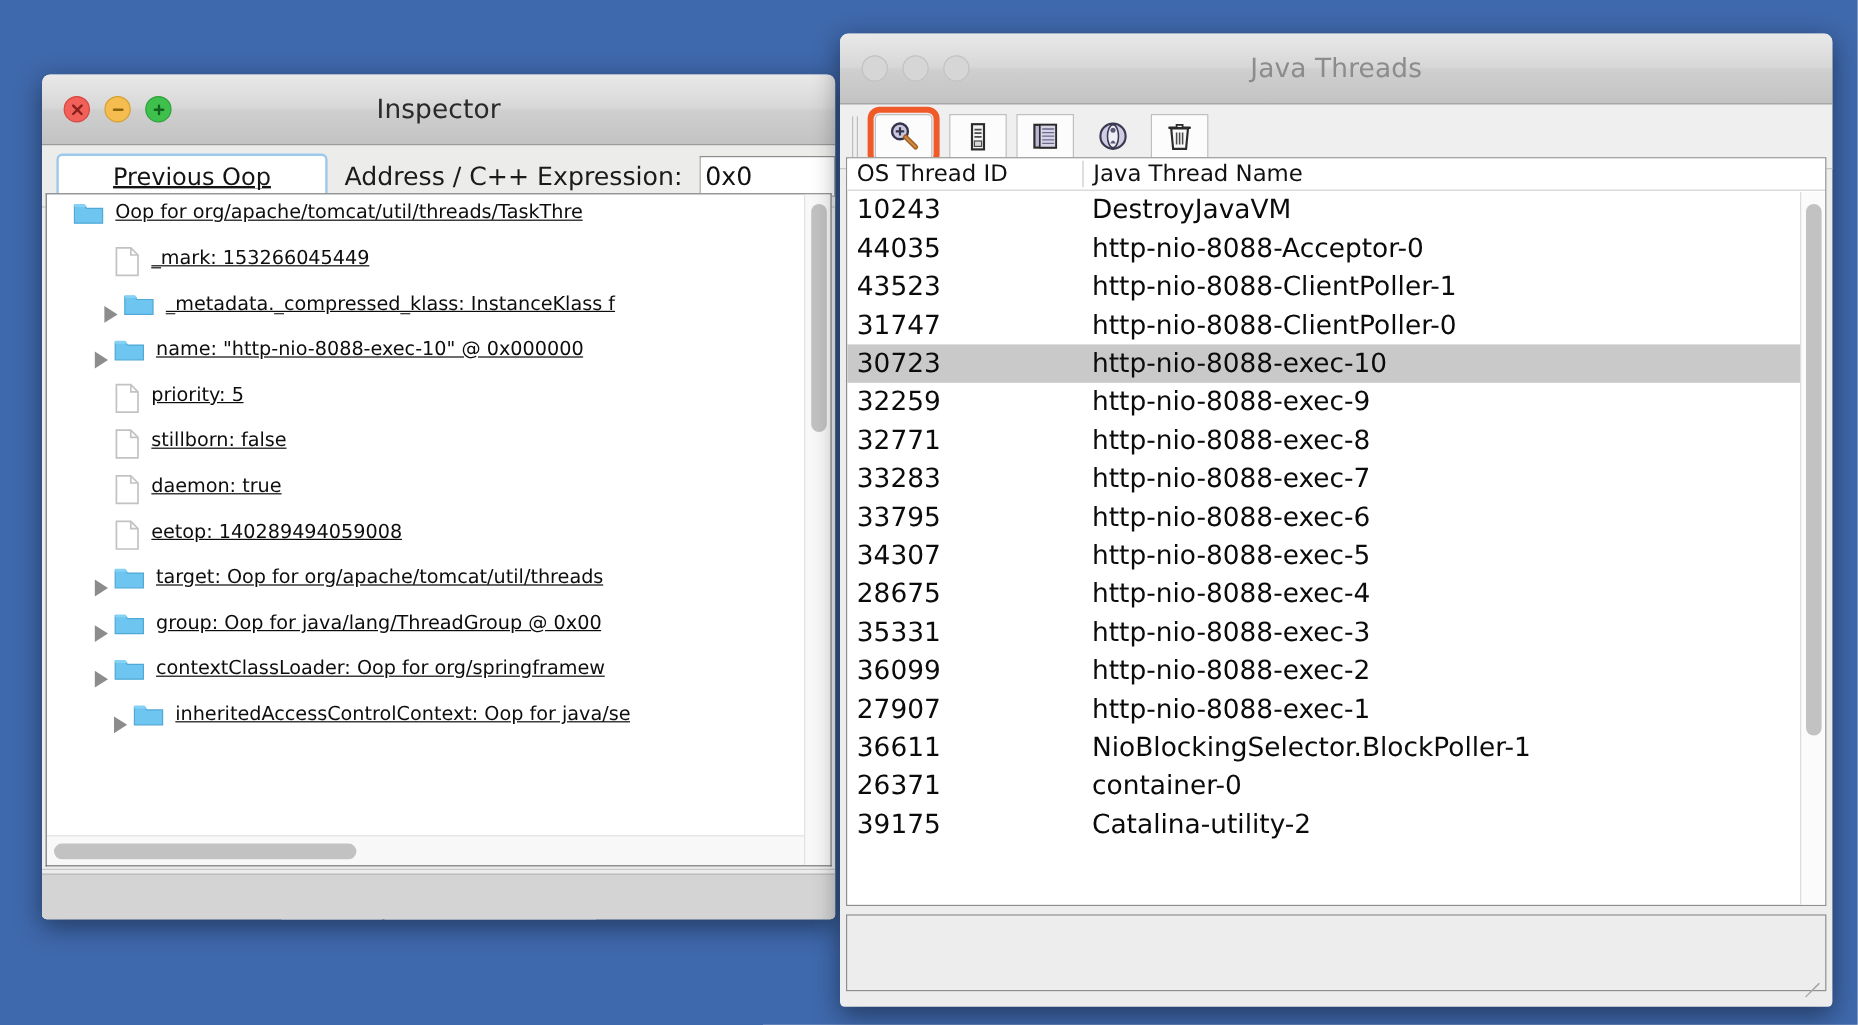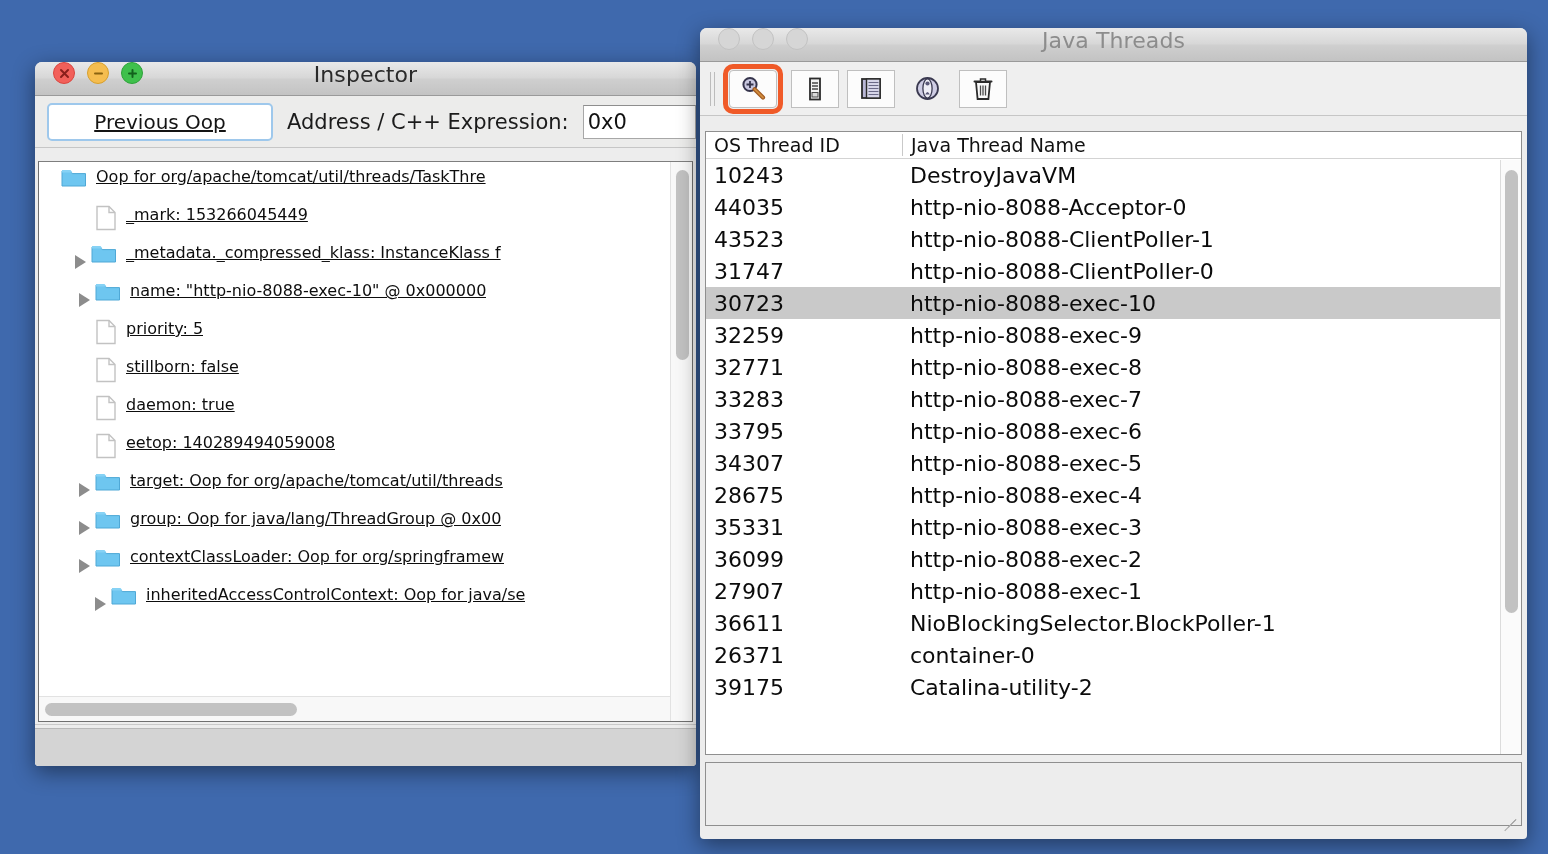--- a/index.html
+++ b/index.html
@@ -13,25 +13,26 @@
 
   
   .window {
     position: absolute;
     border-radius: 7px 7px 4px 4px;
     box-shadow: 0 6px 22px rgba(0,0,0,0.45);
     overflow: hidden;
     background: #ededed;
   }
   .titlebar {
-    height: 34px;
+    height: 59px;
     background: linear-gradient(to bottom, #e9e9e9 0%, #d7d7d7 48%, #cfcfcf 52%, #c3c3c3 100%);
     border-bottom: 1px solid #9a9a9a;
     position: relative;
     display: flex;
+    align-items: center;
   }
   .title {
     position: absolute;
     left: 0; right: 0;
     text-align: center;
     font-size: 22px;
     color: #2a2a2a;
     font-weight: 400;
     letter-spacing: 0.1px;
   }
@@ -342,21 +343,21 @@
         <div class="tree-row" style="padding-left: 34px;">
           <span class="twisty"></span>
           <span style="display: flex;">
             <svg class="node-icon" width="22" height="26" viewBox="0 0 22 26">
               <path d="M2 1.5 h12 l6 6 v17 h-18 z" fill="#ffffff" stroke="#c2c2c2" stroke-width="1.4"></path>
               <path d="M14 1.5 v6 h6" fill="none" stroke="#c2c2c2" stroke-width="1.4"></path>
             </svg>
           </span>
           <span class="tree-label">_mark: 153266045449</span>
         </div>
-        <div class="tree-row" style="padding-left: 30px;">
+        <div class="tree-row" style="padding-left: 42px;">
           <span class="twisty">
             <i></i>
           </span>
           <span style="display: flex;">
             <svg class="node-icon" width="26" height="21" viewBox="0 0 26 21">
               <path d="M1 4 h8 l2.2 2.6 h13.3 v12.4 h-23.5 z" fill="#6ec6f0" stroke="#4fa8d6" stroke-width="1"></path>
               <path d="M1 3 h8.5 l2 2.4 h-10.5 z" fill="#86d2f5"></path>
             </svg>
           </span>
           <span class="tree-label">_metadata._compressed_klass: InstanceKlass f</span>

